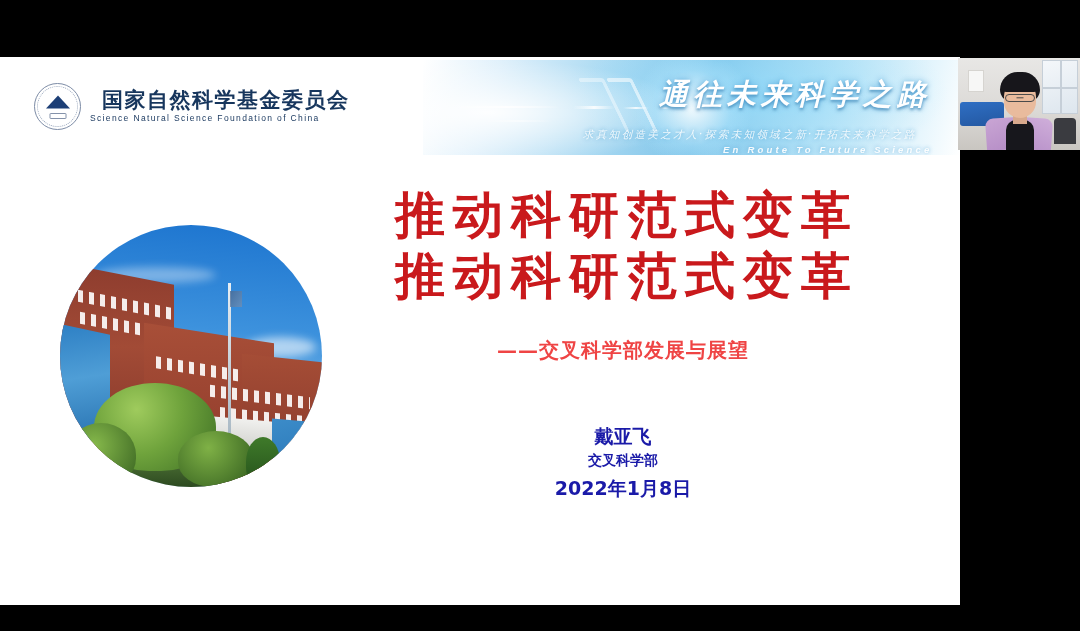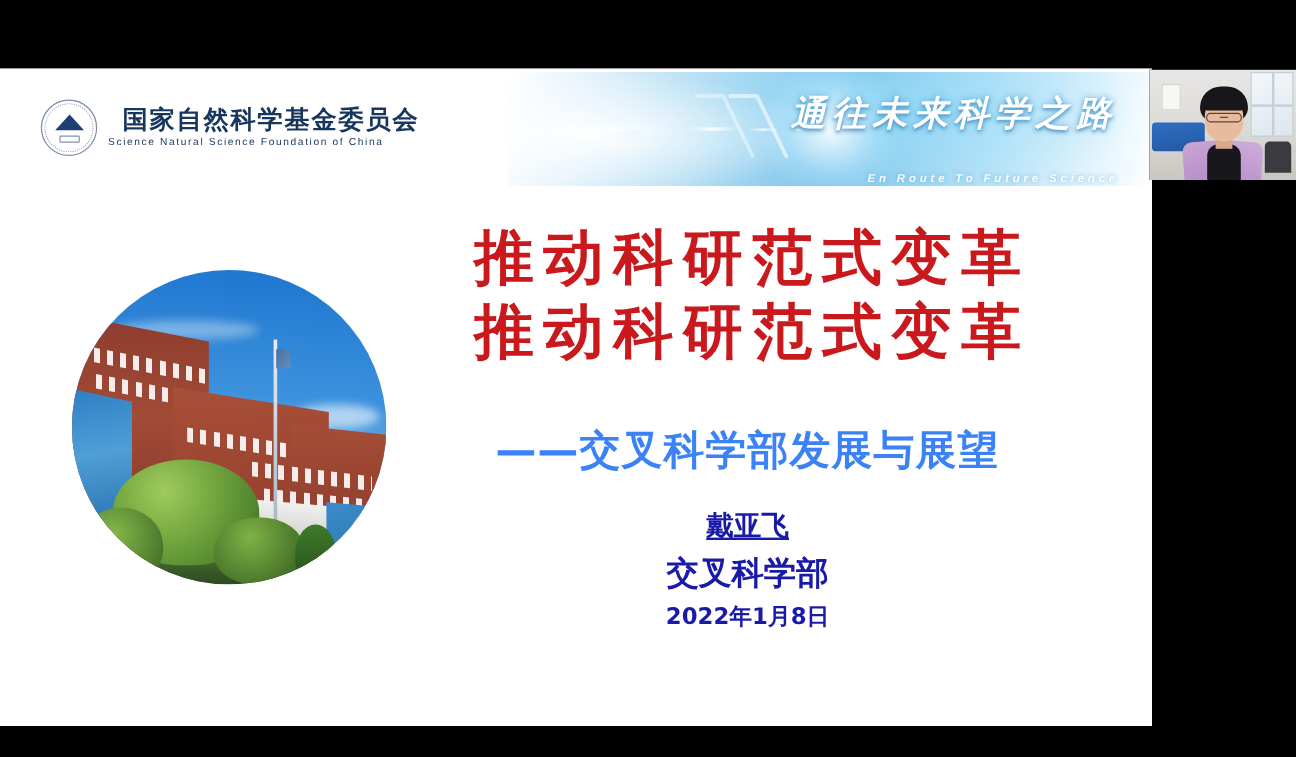--- a/index.html
+++ b/index.html
@@ -217,37 +217,37 @@
   }
   .h-line {
     font-family:"DejaVu Sans","Liberation Sans", sans-serif;
     font-size:50px; font-weight:bold;
     color:#C9191C; line-height:1.22;
     letter-spacing:8px;
     text-indent:8px;
     white-space:nowrap;
   }
   #subtitle {
-    position:absolute; left:323px; top:296px;
+    position:absolute; left:323px; top:280px;
     width:600px; text-align:center;
     font-family:"DejaVu Sans","Liberation Sans", sans-serif;
-    font-size:34px; font-weight:bold;
-    color:#3b82f6; letter-spacing:1px;
+    font-size:20px; font-weight:bold;
+    color:#ef4444; letter-spacing:1px;
     white-space:nowrap;
   }
 
   
   #presenter {
     position:absolute; left:323px; top:365px;
     width:600px; text-align:center;
     color:#1a1aa8;
     font-family:"DejaVu Sans","Liberation Sans", sans-serif;
   }
-  #presenter .name { font-size:23px; font-weight:bold; line-height:1.55;text-decoration:underline; }
-  #presenter .dept { font-size:27px; font-weight:bold; line-height:1.55; }
+  #presenter .name { font-size:19px; font-weight:bold; line-height:1.55; }
+  #presenter .dept { font-size:14px; font-weight:bold; line-height:1.55;font-family:Liberation Mono, monospace; }
   #presenter .date { font-size:19px; font-weight:bold; line-height:1.6; }
 
   
   #webcam {
     position:absolute; left:958px; top:58px;
     width:122px; height:92px;
     overflow:hidden; background:#0b0b0d;
   }
   #webcam .room {
     position:absolute; inset:0;
@@ -344,20 +344,21 @@
       <div class="glow"></div>
       <div class="streak s1"></div>
       <div class="streak s2"></div>
       <div class="streak s3"></div>
       <div class="streak s4"></div>
       <div class="streak s5"></div>
       <div class="chev c1"></div>
       <div class="chev c2"></div>
       <div id="banner-title">通往未来科学之路</div>
       <div id="banner-sub-en">En Route To Future Science</div>
+      <div id="banner-sub-cn">求真知创造美之才人·探索未知领域之新·开拓未来科学之路</div>
     </div>
 
     <div id="photo">
       <div class="sky"></div>
       <div class="cloud cl3"></div>
       <div class="cloud cl1"></div>
       <div class="cloud cl2"></div>
       <div class="cloud cl4"></div>
       <div class="bldg-left"></div>
       <div class="glass"></div>

